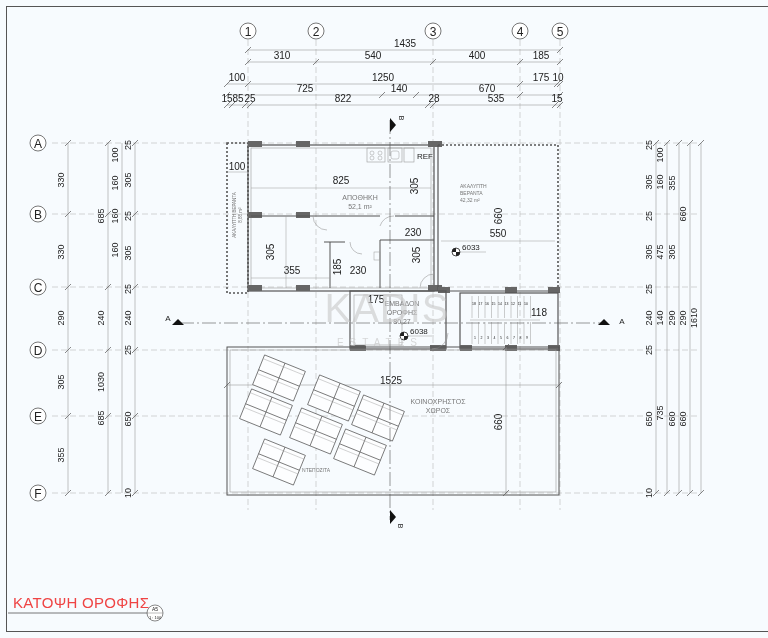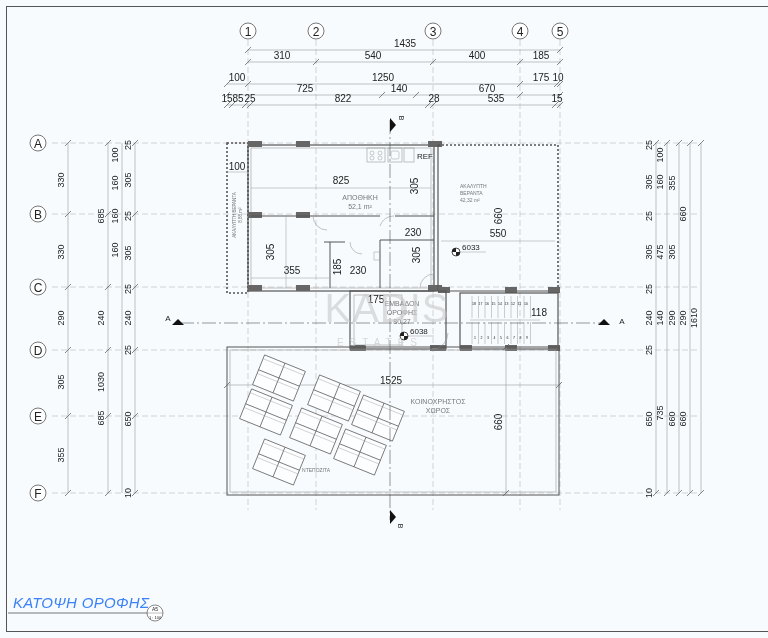--- a/index.html
+++ b/index.html
@@ -1,20 +1,20 @@
 <!DOCTYPE html>
 <html><head>
 <meta charset="utf-8">
 <style>
   html,body{margin:0;padding:0;background:#f7fbfe;}
   body{width:768px;height:638px;overflow:hidden;position:relative;font-family:"Liberation Sans",sans-serif;}
   #sheet{position:absolute;left:0;top:0;width:768px;height:638px;}
   svg text{font-family:"Liberation Sans",sans-serif;}
   .title-wrap{position:absolute;left:13px;top:594px;}
-  .plan-title{font-size:15px;color:#3b82f6;letter-spacing:0.3px;font-style:italic;}
+  .plan-title{font-size:15px;color:#ef4444;letter-spacing:0.3px;}
 </style>
 </head>
 <body>
 
 <div id="sheet">
   <svg id="plan" width="768" height="638" viewBox="0 0 768 638" xmlns="http://www.w3.org/2000/svg">
       <rect x="6.5" y="6.5" width="800" height="625" fill="none" stroke="#555555" stroke-width="1"></rect>
       <line x1="52" y1="143" x2="700" y2="143" stroke="#bbbbbb" stroke-width="0.6" stroke-dasharray="6,3"></line>
       <circle cx="38" cy="143" r="8" fill="#fff" stroke="#555555" stroke-width="0.8"></circle>
       <text x="38" y="147.5" font-size="12" fill="#222222" text-anchor="middle">A</text>

